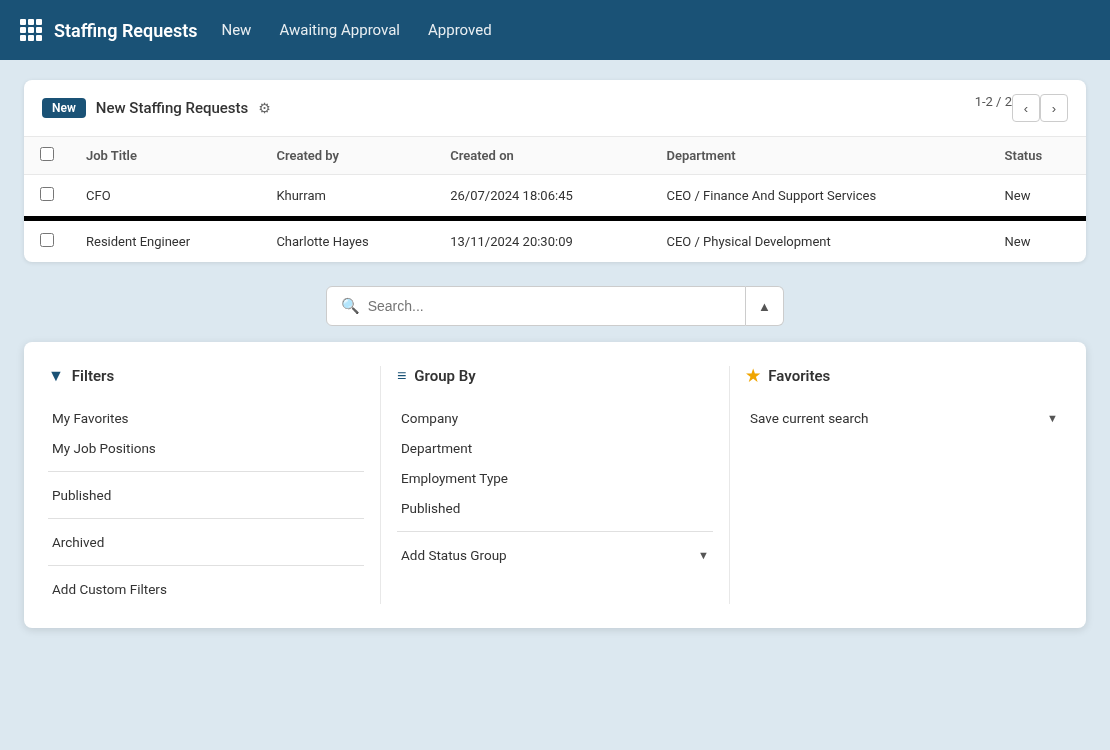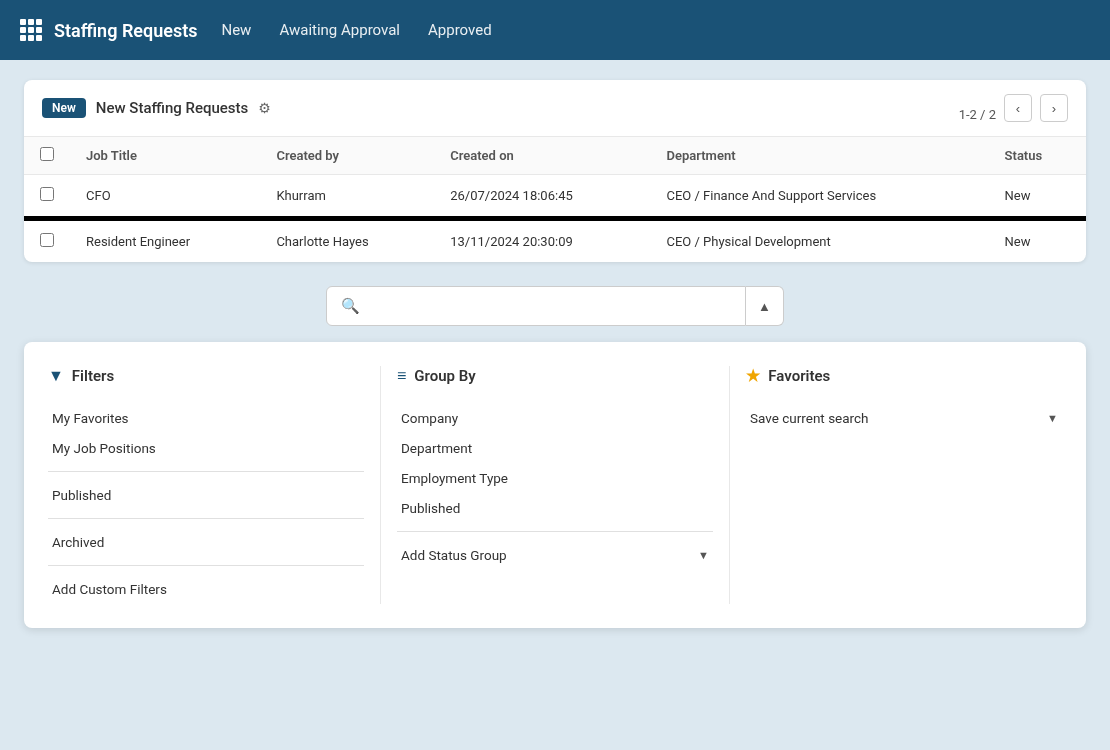--- a/index.html
+++ b/index.html
@@ -92,22 +92,21 @@
       font-weight: 500;
       color: #333;
     }
     .gear-icon {
       color: #666;
       font-size: 14px;
       cursor: pointer;
     }
     .table-header-right {
       display: flex;
-      align-items: flex-end;
-      gap: 8px;
+      align-items: flex-start;
     }
     .pagination-text {
       font-size: 13px;
       color: #555;
     }
     .pag-btn {
       width: 28px;
       height: 28px;
       border: 1px solid #ccc;
       background: white;
@@ -328,20 +327,21 @@
           <td>CEO / Physical Development</td>
           <td>New</td>
         </tr>
       </tbody>
     </table>
   </div>
 
   <div class="search-area">
     <div class="search-wrapper">
       <span class="search-icon">🔍</span>
+      <input class="search-input" type="text" placeholder="Search..." style="">
     </div>
     <button class="search-toggle-btn">▲</button>
   </div>
 
   <div class="dropdown-panel">
 
     <div class="panel-col">
       <div class="panel-heading">
         <span class="filter-icon">▼</span>
         <span>Filters</span>

